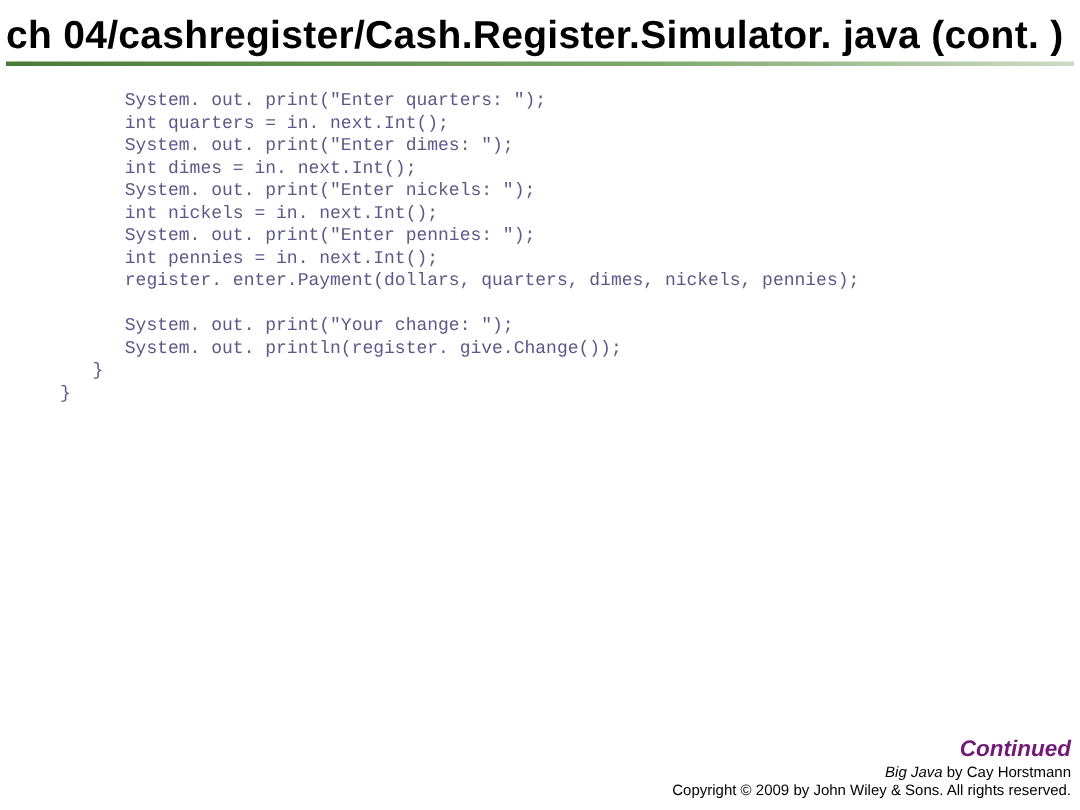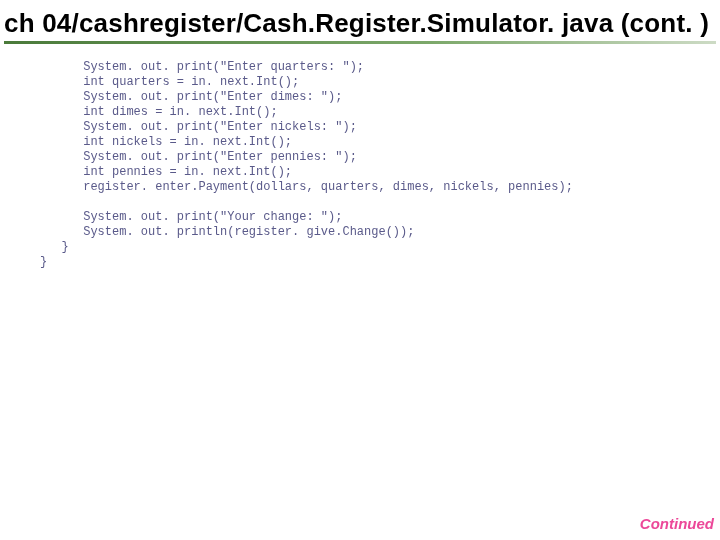--- a/index.html
+++ b/index.html
@@ -38,21 +38,21 @@
     position: absolute;
     bottom: 6px;
     right: 6px;
     text-align: right;
   }
   .continued {
     font-family: "Lucida Sans", Verdana, Arial, sans-serif;
     font-size: 15px;
     font-weight: bold;
     font-style: italic;
-    color: #ec4899;
+    color: #701a75;
     margin-bottom: 2px;
   }
   .copyright {
     font-size: 10px;
     color: #000;
     line-height: 1.2;
   }
   .copyright em { font-style: italic; }
 </style>
 </head>
@@ -73,13 +73,17 @@
       int pennies = in. next.Int();
       register. enter.Payment(dollars, quarters, dimes, nickels, pennies);
 
       System. out. print("Your change: ");
       System. out. println(register. give.Change());
    }
 }</pre>
 
 <div class="footer">
   <div class="continued">Continued</div>
+  <div class="copyright">
+    <em>Big Java</em><span> by Cay Horstmann</span><br>
+    <span>Copyright © 2009 by John Wiley &amp; Sons. All rights reserved.</span>
+  </div>
 </div>
 
 </body></html>

